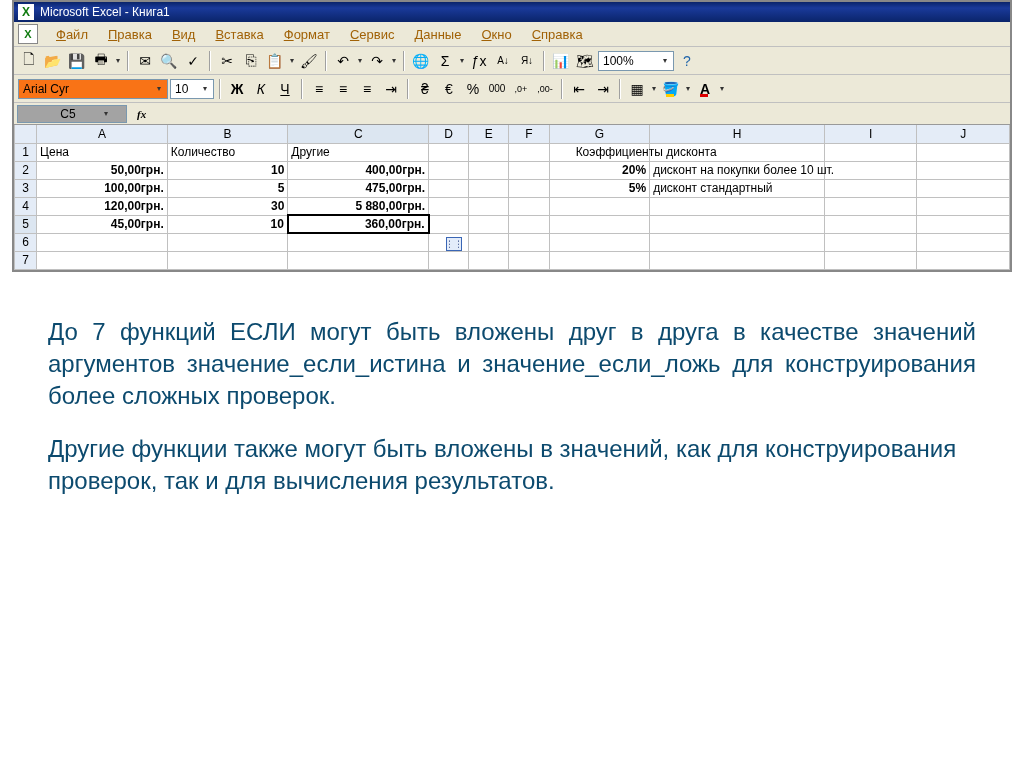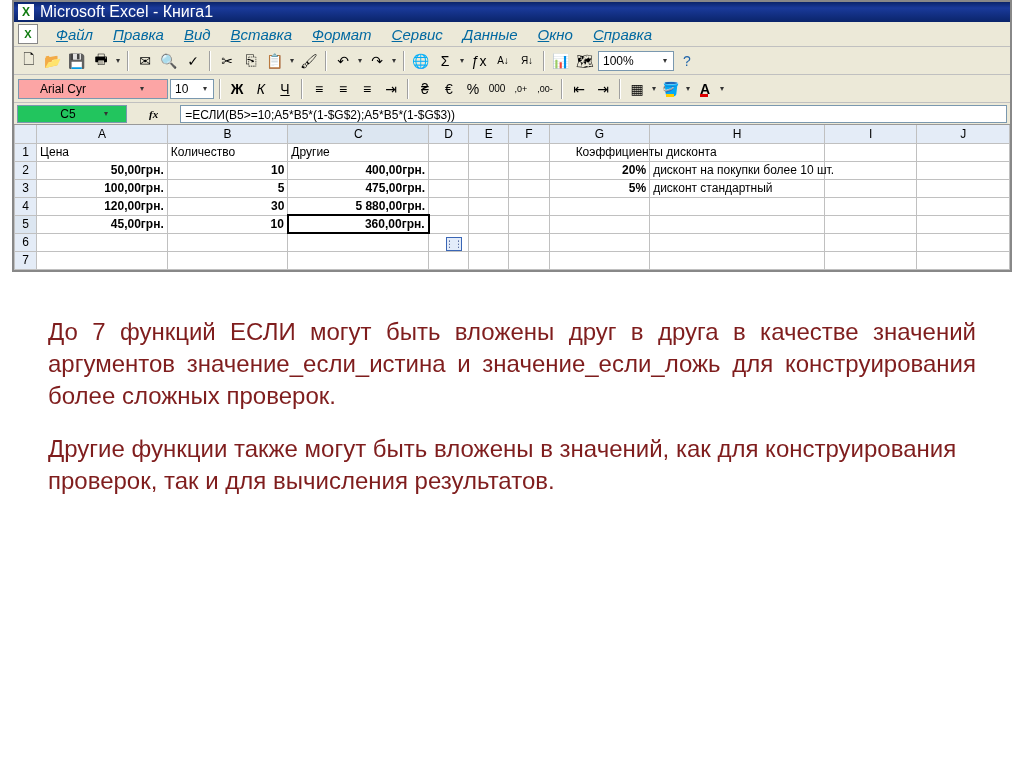--- a/index.html
+++ b/index.html
@@ -31,44 +31,43 @@
     width: 16px; height: 16px;
     background: #fff;
     display: inline-flex;
     align-items: center;
     justify-content: center;
     color: #107c10;
     font-weight: bold;
     font-size: 12px;
     margin-right: 6px;
   }
-  .titlebar .title { font-size: 16px; font-weight: normal;}
+  .titlebar .title { font-size: 12px; font-weight: normal;}
   .menubar {
     display: flex;
     align-items: center;
     background: #ece9d8;
     padding: 2px 4px;
     border-bottom: 1px solid #c0c0c0;
     gap: 2px;
   }
   .menubar .doc-icon {
     width: 20px; height: 20px;
     background: #fff;
     border: 1px solid #888;
     display: inline-flex;
     align-items: center; justify-content: center;
     color:#107c10; font-weight:bold; font-size:11px;
     margin-right: 6px;
   }
   .menu-item {
     padding: 3px 10px;
     cursor: pointer;
-    font-size: 15px;
-    color: #0369a1;
-    font-style: italic;
+    font-size: 13px;
+    color: #a16207;
   }
   .menu-item u { text-decoration: underline; }
   .toolbar {
     display: flex;
     align-items: center;
     background: #ece9d8;
     padding: 2px 4px;
     border-bottom: 1px solid #c0c0c0;
     gap: 2px;
     height: 28px;
@@ -85,23 +84,23 @@
   .tb-sep {
     width: 2px; height: 20px;
     border-left: 1px solid #a0a0a0;
     border-right: 1px solid #fff;
     margin: 0 3px;
   }
   .dd { width:8px; font-size:8px; color:#333; text-align:center; cursor:pointer; }
   .font-box {
     width: 150px; height: 20px;
     border: 1px solid #7a98af;
-    background: #fca5a5;
+    background: #f97316;
     display: flex; align-items: center;
-    padding: 0 21px;
+    padding: 0 4px;
     font-size: 12px;
     justify-content: space-between;
   }
   .size-box {
     width: 44px; height: 20px;
     border: 1px solid #7a98af;
     background: #fff;
     display: flex; align-items: center;
     padding: 0 4px; font-size: 12px;
     justify-content: space-between;
@@ -117,29 +116,29 @@
   .formula-row {
     display:flex; align-items:center;
     background:#ece9d8;
     padding: 1px 3px;
     border-bottom: 1px solid #999;
     height: 22px;
     gap:4px;
   }
   .name-box {
     width: 110px; height:18px;
-    background:#22c55e;
+    background:#a3a3a3;
     border: 1px solid #7a98af;
     text-align:center;
     font-size:12px;
     line-height:18px;
     display:flex; justify-content:center; align-items:center;
     padding: 0 16px;
   }
-  .fx { font-style:italic; font-weight:bold; margin: 0 18px; font-family: "Times New Roman", serif;}
+  .fx { font-style:italic; font-weight:bold; margin: 0 6px; font-family: "Times New Roman", serif;}
   .formula-input {
     flex:1; height:18px; background:#fff;
     border:1px solid #7a98af;
     font-size:12px; line-height:18px;
     padding: 0 4px;
     font-family: Arial, sans-serif;
   }
   table.sheet {
     border-collapse: collapse;
     font-size: 12px;
@@ -178,21 +177,21 @@
     width:16px; height:14px;
     border:1px solid #3a66b5;
     background:#e3ecfa;
     font-size:9px;
     display:flex; align-items:center; justify-content:center;
     color:#243d7c;
   }
   .body-text {
     font-family: Arial, sans-serif;
     font-size: 24px;
-    color:#7f1d1d;
+    color:#0c4a6e;
     padding: 34px 48px 0 48px;
     line-height:1.35;
   }
   .body-text p { margin: 10px 0 20px 0;}
   .body-text .justify { text-align: justify; }
   .bold{font-weight:bold;}
   .italic{font-style:italic;}
   .uline{text-decoration:underline;}
   .color-strip{width:8px; height:3px; position:absolute; bottom:2px; left:5px;}
   .red{background:#d00;}
@@ -287,21 +286,20 @@
     <span class="tb-btn bold">А<span class="color-strip red"></span></span>
     <span class="dd">▾</span>
   </div>
 
   <div class="formula-row">
     <span class="name-box">
       <span style="flex:1;text-align:center;">C5</span>
       <span class="dd">▾</span>
     </span>
     <span class="fx">fx</span>
-    <div class="formula-input">=ЕСЛИ(B5&gt;=10;A5*B5*(1-$G$2);A5*B5*(1-$G$3))</div>
   </div>
 
   <div style="position:relative;">
     <table class="sheet">
       <colgroup id="cg">
           <col style="width: 22px;">
           <col style="width: 130px;">
           <col style="width: 120px;">
           <col style="width: 140px;">
           <col style="width: 40px;">

